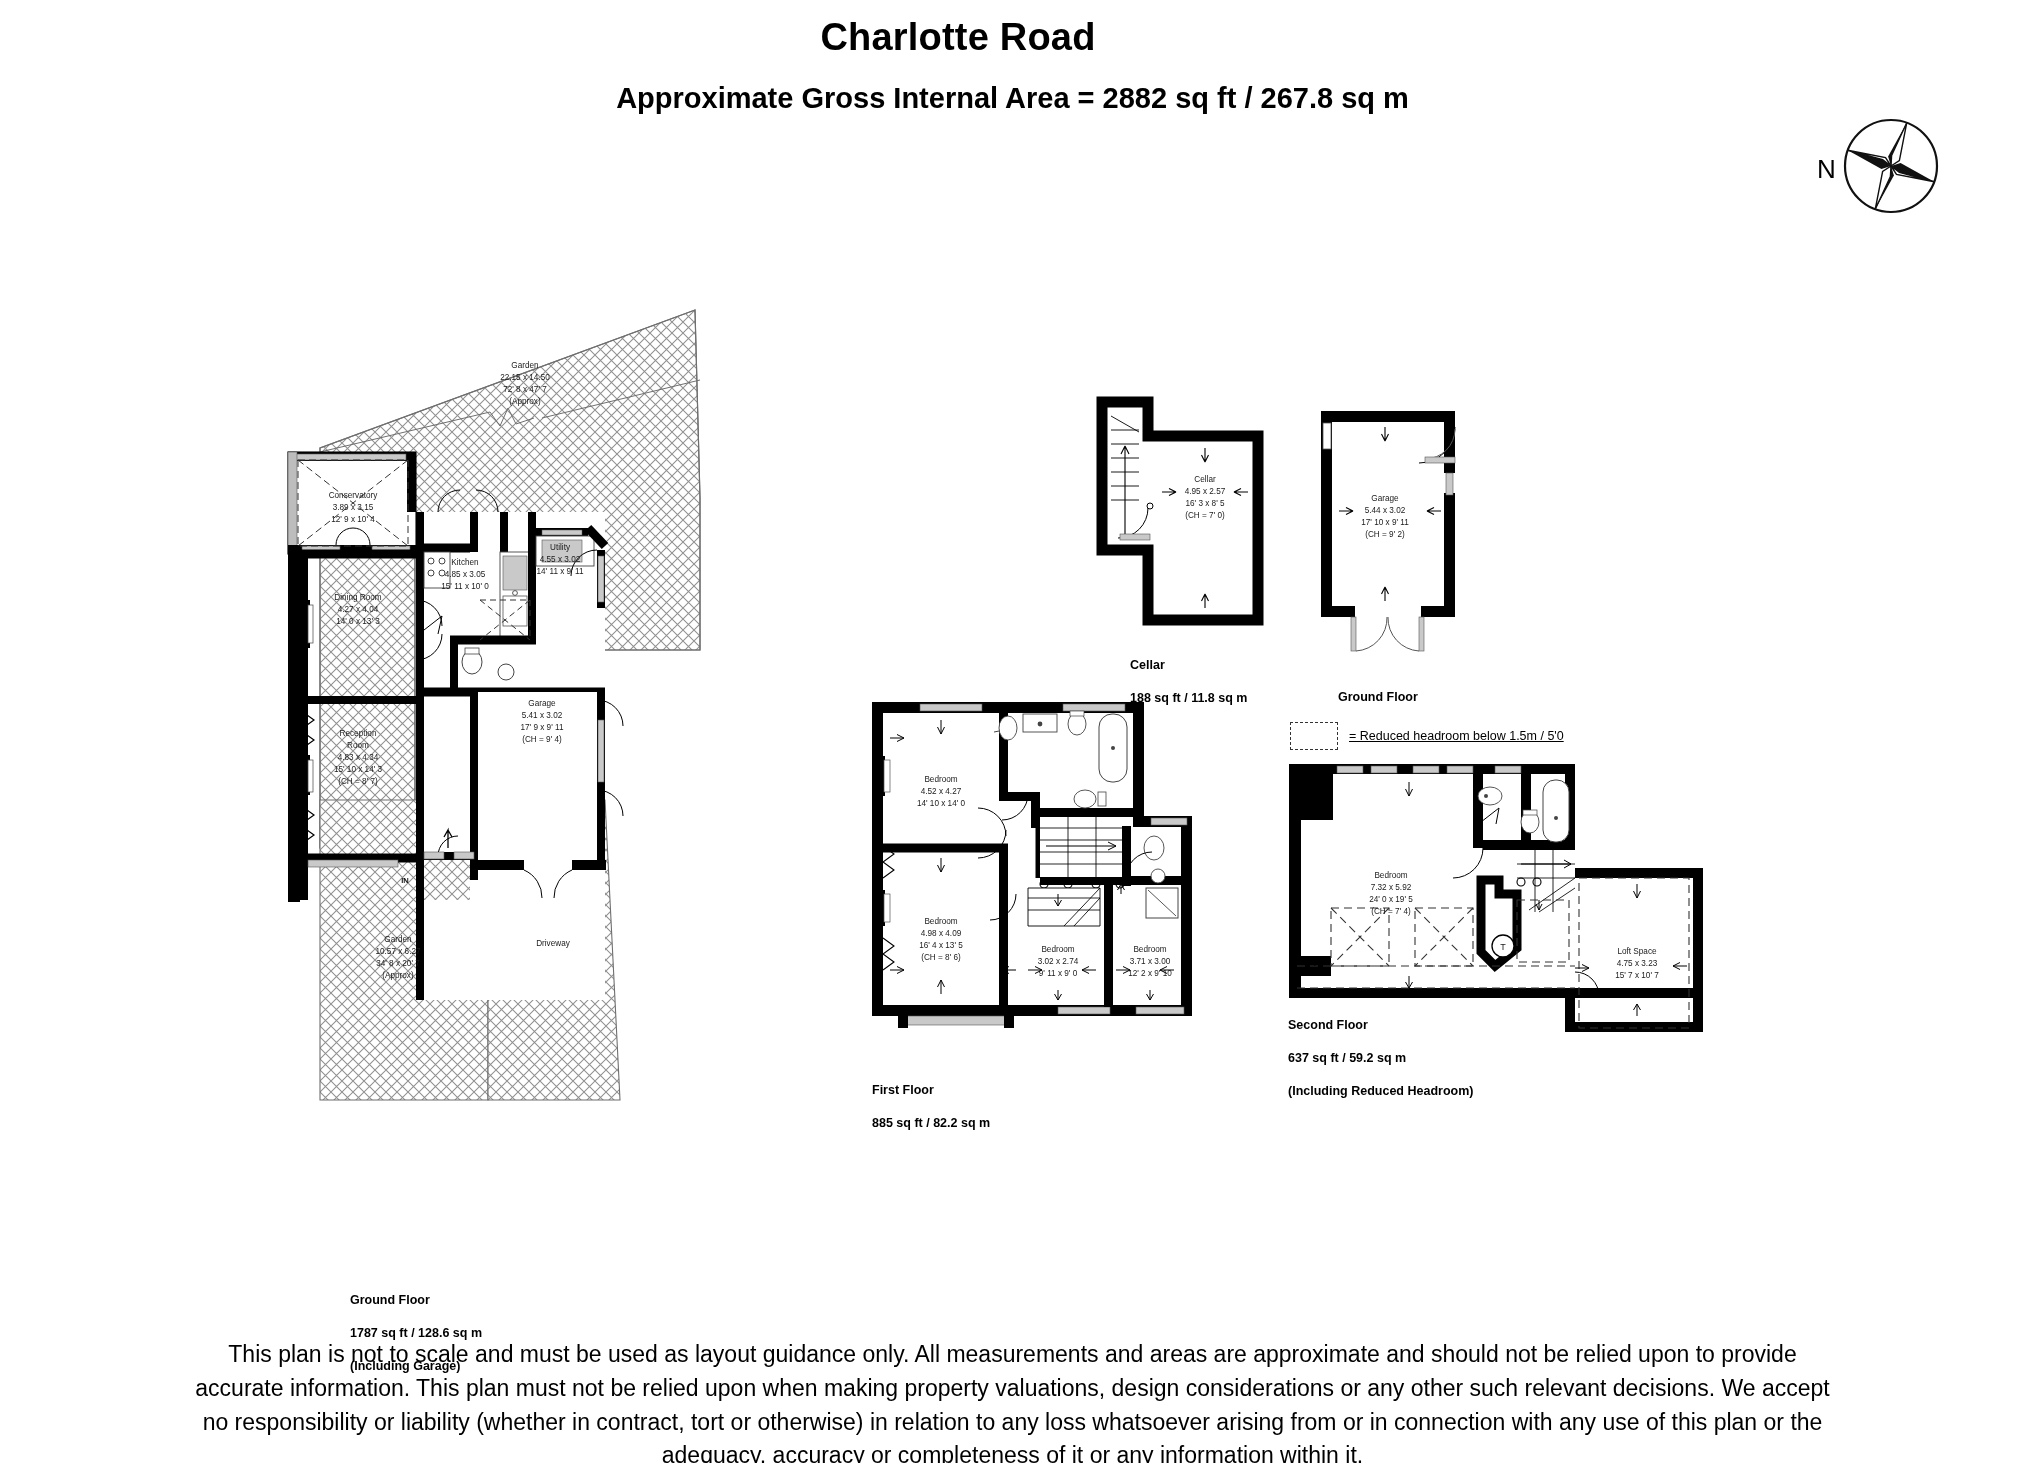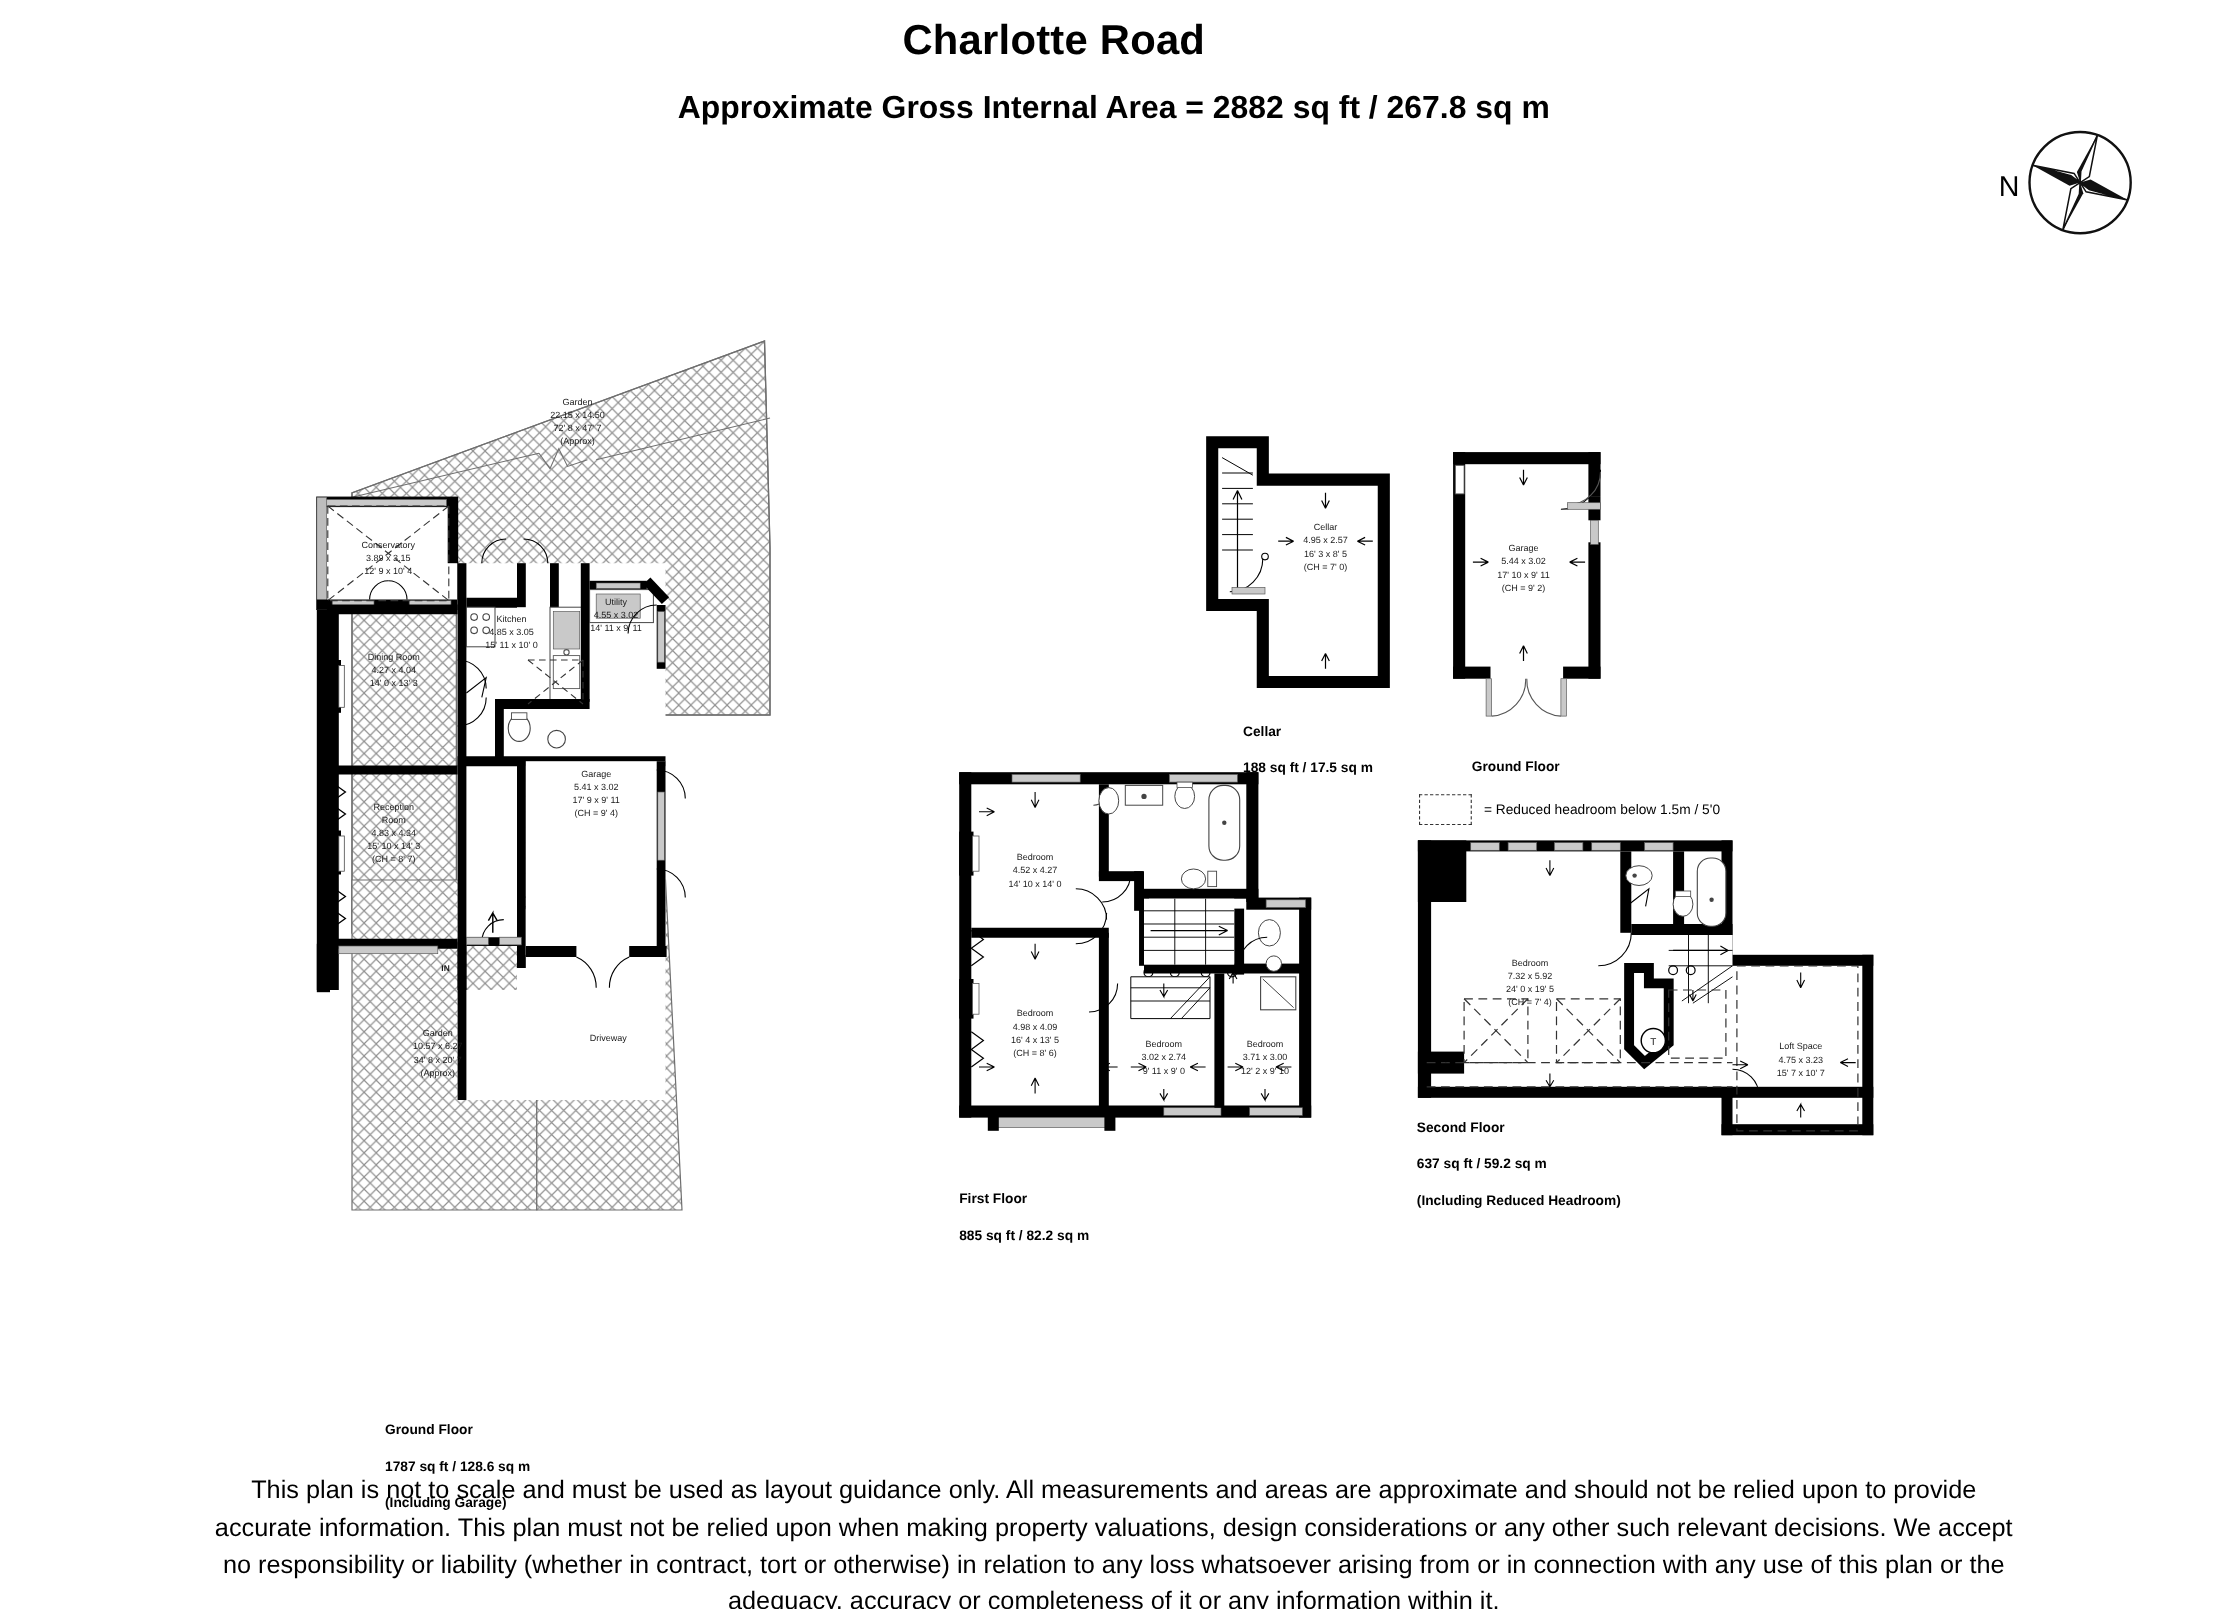--- a/index.html
+++ b/index.html
@@ -20,21 +20,21 @@
     position:absolute;left:2px;top:44px;font-size:26px;font-weight:400;
   }
   .plan{position:absolute;}
   .floorlabel{
     position:absolute;font-size:12.5px;font-weight:bold;line-height:1.32;
     white-space:pre-line;
   }
   .legend{position:absolute;left:1290px;top:716px;width:340px;height:40px;
     display:flex;align-items:center;gap:11px;}
   .legend .box{width:46px;height:26px;border:1.6px dashed #333;}
-  .legend .txt{font-size:12.5px;}
+  .legend .txt{font-size:12.5px;text-decoration:underline;}
   .disclaimer{
     position:absolute;left:190px;top:1338px;width:1645px;text-align:center;
     font-size:23px;line-height:1.47;
   }
   svg{display:block;overflow:visible;}
   text{font-family:"Liberation Sans", sans-serif;}
 </style>
 </head>
 <body>
 
@@ -263,21 +263,21 @@
   </g>
   <path d="M105,48 L105,62 l-3.5,-7 m3.5,7 l3.5,-7" fill="none" stroke="#000" stroke-width="1.1"></path>
   <path d="M105,208 L105,194 l-3.5,7 m3.5,-7 l3.5,7" fill="none" stroke="#000" stroke-width="1.1"></path>
   <path d="M62,92 L76,92 l-7,-3.5 m7,3.5 l-7,3.5" fill="none" stroke="#000" stroke-width="1.1"></path>
   <path d="M148,92 L134,92 l7,-3.5 m-7,3.5 l7,3.5" fill="none" stroke="#000" stroke-width="1.1"></path>
 </svg>
 </div>
 
 <div class="floorlabel" style="left:1130px;top:640px;">
   <div>Cellar</div>
-  <div>188 sq ft / 17.5 sq m</div>
+  <div>188 sq ft / 11.8 sq m</div>
 </div>
 
 <div class="plan" style="left:1315px;top:405px;">
 <svg width="190" height="230" viewBox="0 0 190 230">
   <path d="M6,6 L140,6 L140,42 L152,42 L152,72 L140,72 L140,212 L6,212 Z" fill="#fff"></path>
   <rect x="6" y="6" width="134" height="11" fill="#000"></rect>
   <rect x="6" y="6" width="11" height="206" fill="#000"></rect>
   <rect x="129" y="6" width="11" height="40" fill="#000"></rect>
   <rect x="129" y="46" width="11" height="22" fill="#000"></rect>
   <rect x="129" y="88" width="11" height="124" fill="#000"></rect>

